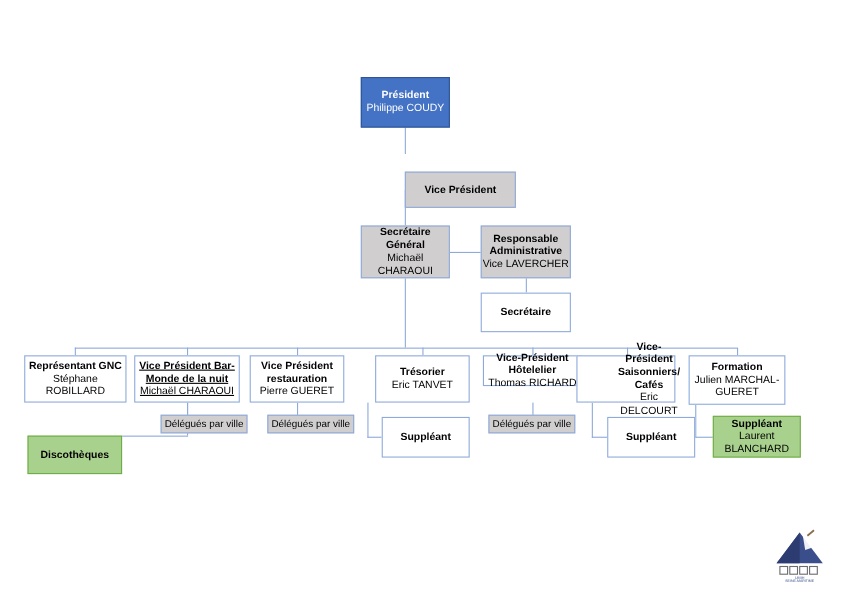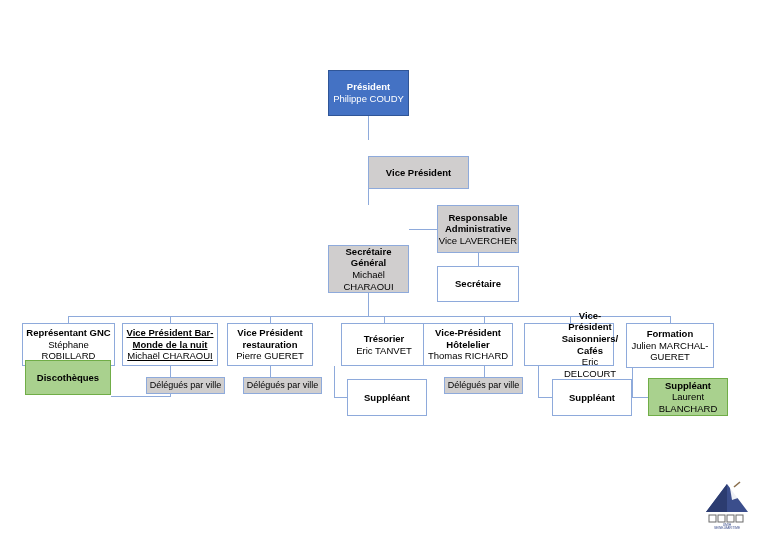--- a/index.html
+++ b/index.html
@@ -125,21 +125,21 @@
 
   <div class="node v-blue" style="left:328px; top:70px; width:81px; height:46px;">
     <div class="ttl">Président</div>
     <div class="sub">Philippe COUDY</div>
   </div>
 
   <div class="node v-gray" style="left:328px; top:156px; width:101px; height:33px;margin-left:40px;">
     <div class="ttl">Vice Président</div>
   </div>
 
-  <div class="node v-gray" style="left:328px; top:205px; width:81px; height:48px;margin-top:40px;">
+  <div class="node v-gray" style="left:328px; top:205px; width:81px; height:48px;">
     <div class="ttl">Secrétaire Général</div>
     <div class="sub">Michaël CHARAOUI</div>
   </div>
 
   <div class="node v-gray" style="left:437px; top:205px; width:82px; height:48px;">
     <div class="ttl">Responsable Administrative</div>
     <div class="sub">Vice LAVERCHER</div>
   </div>
 
   <div class="node v-white" style="left:22px; top:323px; width:93px; height:43px;">
@@ -159,36 +159,36 @@
   <div class="node v-white" style="left:227px; top:323px; width:86px; height:43px;">
     <div class="ttl">Vice Président restauration</div>
     <div class="sub">Pierre GUERET</div>
   </div>
 
   <div class="node v-white" style="left:341px; top:323px; width:86px; height:43px;">
     <div class="ttl">Trésorier</div>
     <div class="sub">Eric TANVET</div>
   </div>
 
-  <div class="node v-white" style="left:423px; top:323px; width:90px; height:43px;">
+  <div class="node v-white" style="left:439px; top:323px; width:90px; height:28px;">
     <div class="ttl">Vice-Président Hôtelelier</div>
     <div class="sub">Thomas RICHARD</div>
   </div>
 
   <div class="node v-white" style="left:524px; top:323px; width:90px; height:43px;padding-left:42px;">
     <div class="ttl">Vice-Président Saisonniers/ Cafés</div>
     <div class="sub">Eric DELCOURT</div>
   </div>
 
   <div class="node v-white" style="left:626px; top:323px; width:88px; height:45px;">
     <div class="ttl">Formation</div>
     <div class="sub">Julien MARCHAL-GUERET</div>
   </div>
 
-  <div class="node v-green" style="left:25px; top:360px; width:86px; height:35px;">
+  <div class="node v-green" style="left:25px; top:396px; width:86px; height:35px;">
     <div class="ttl">Discothèques</div>
   </div>
 
   <div class="node v-tag" style="left:146px; top:377px; width:79px; height:17px;">
     <div class="ttl">Délégués par ville</div>
   </div>
 
   <div class="node v-tag" style="left:243px; top:377px; width:79px; height:17px;">
     <div class="ttl">Délégués par ville</div>
   </div>

